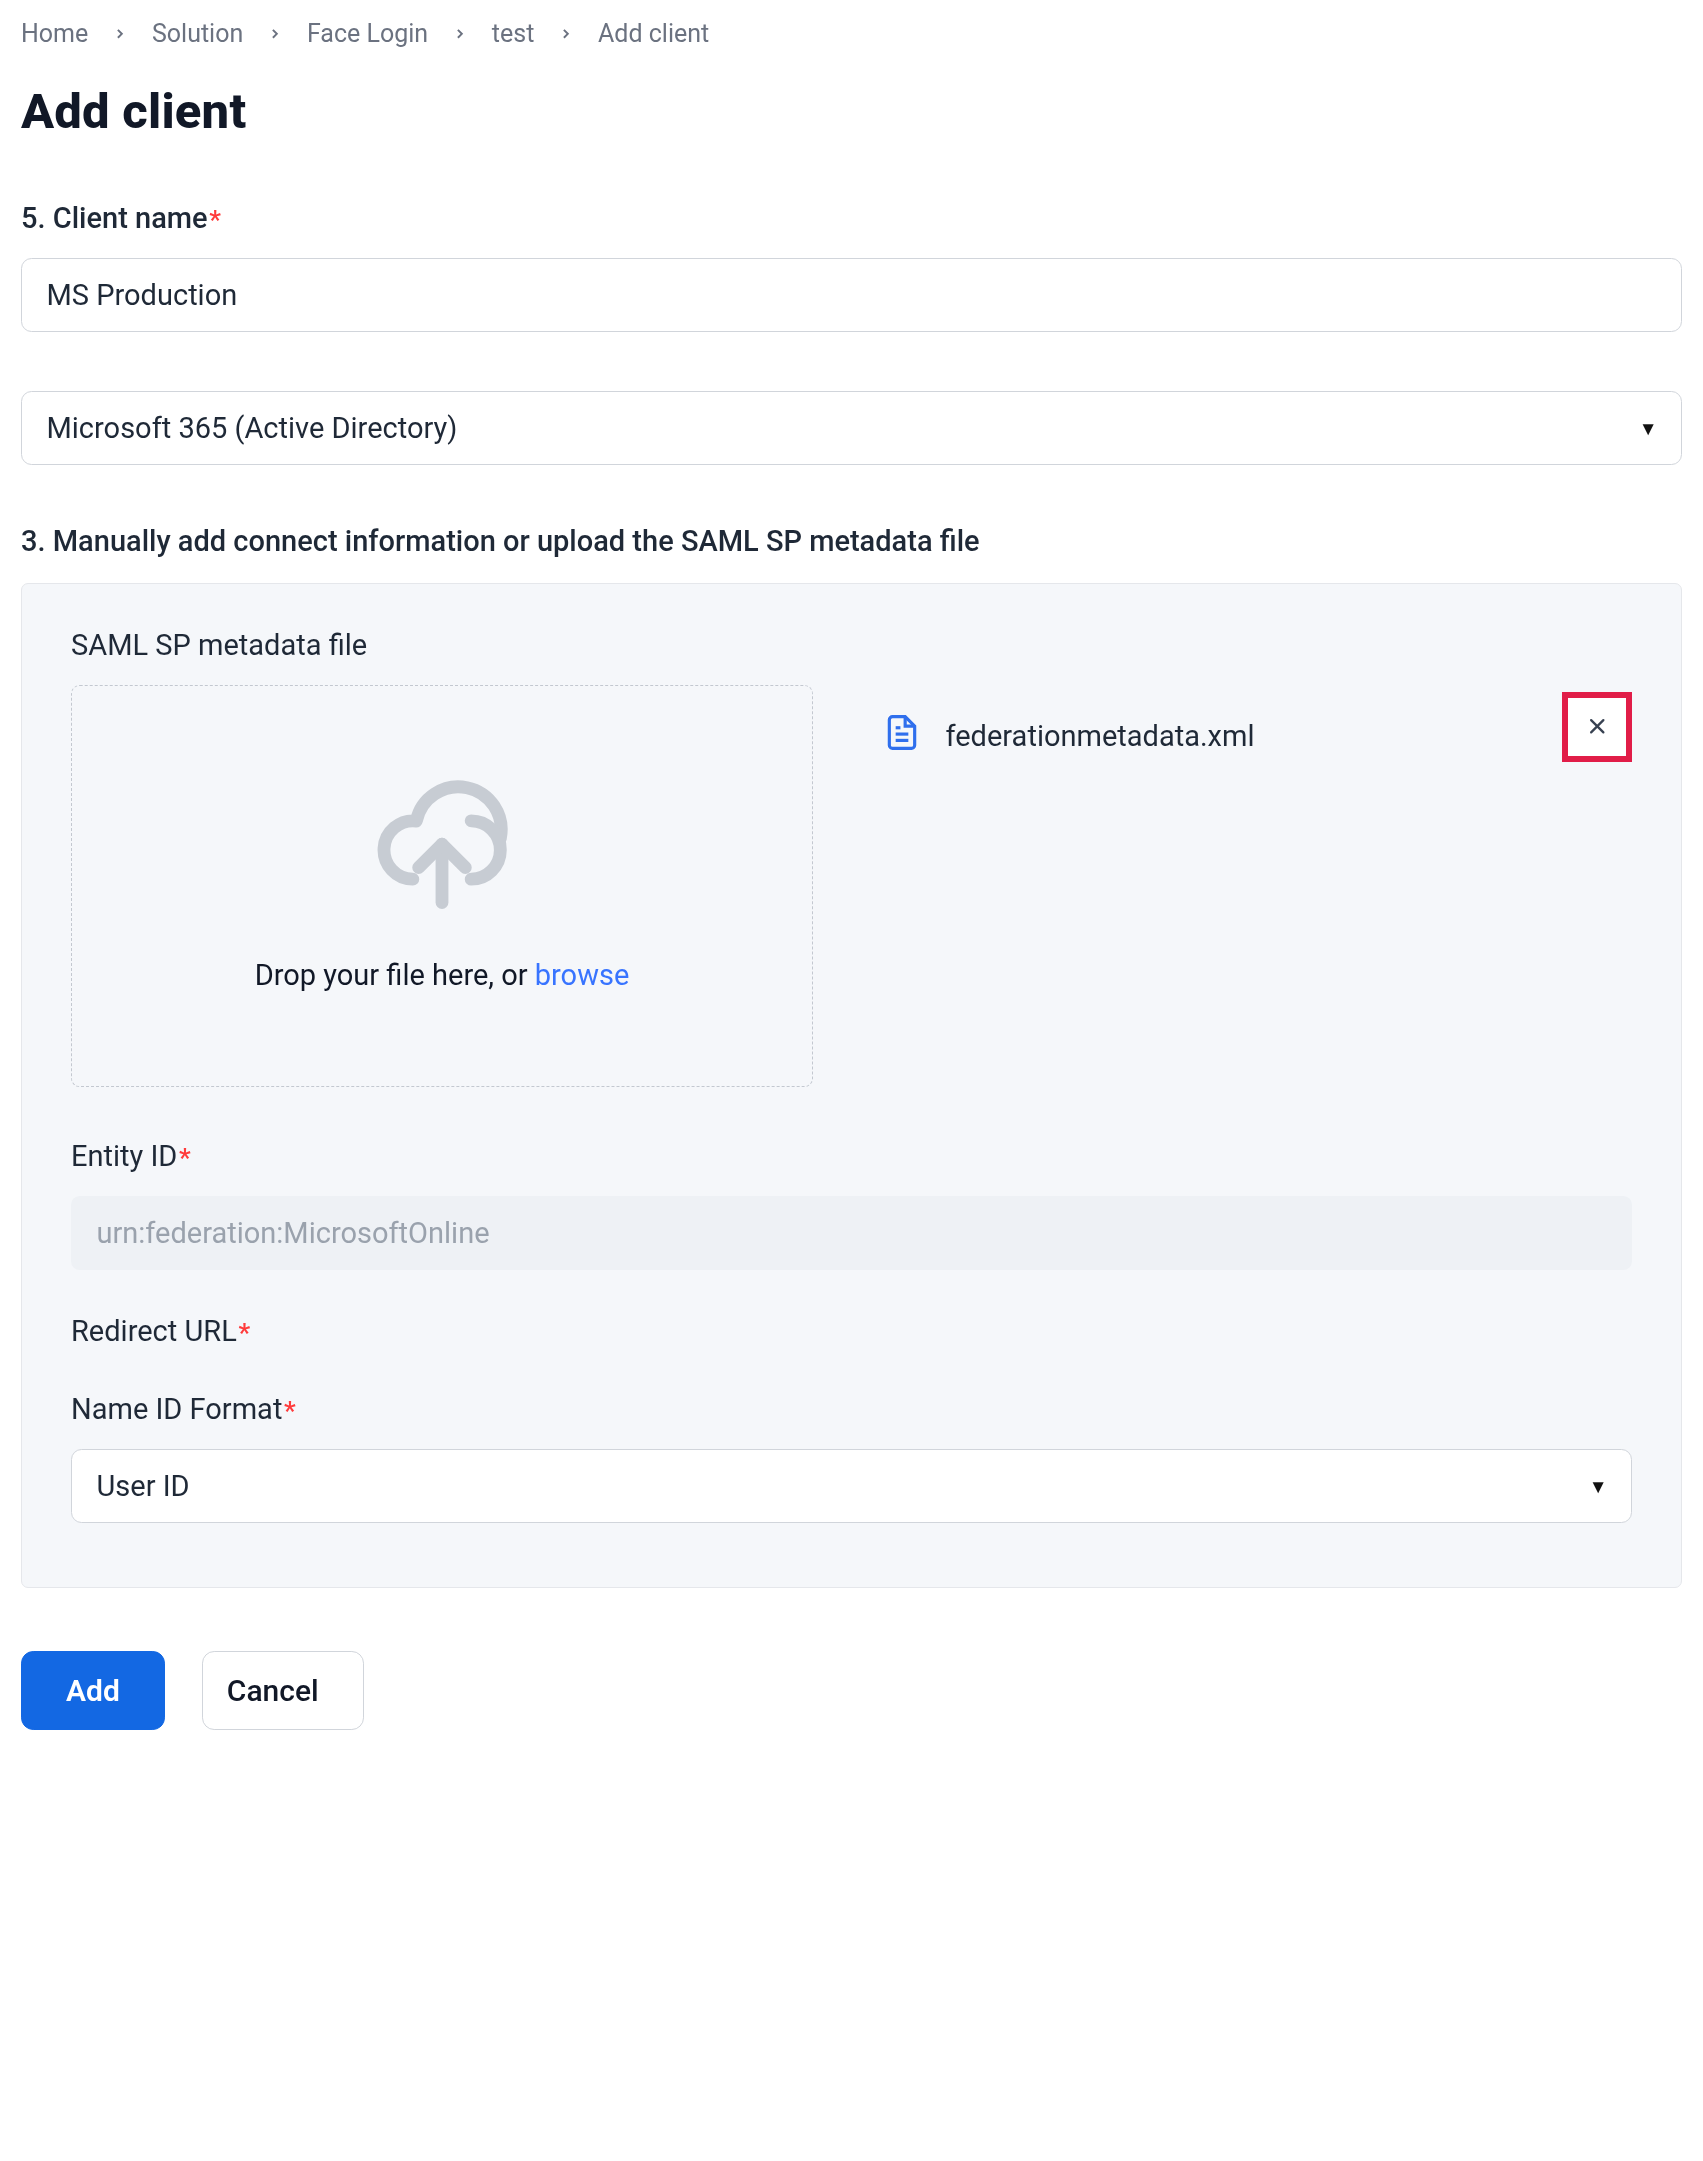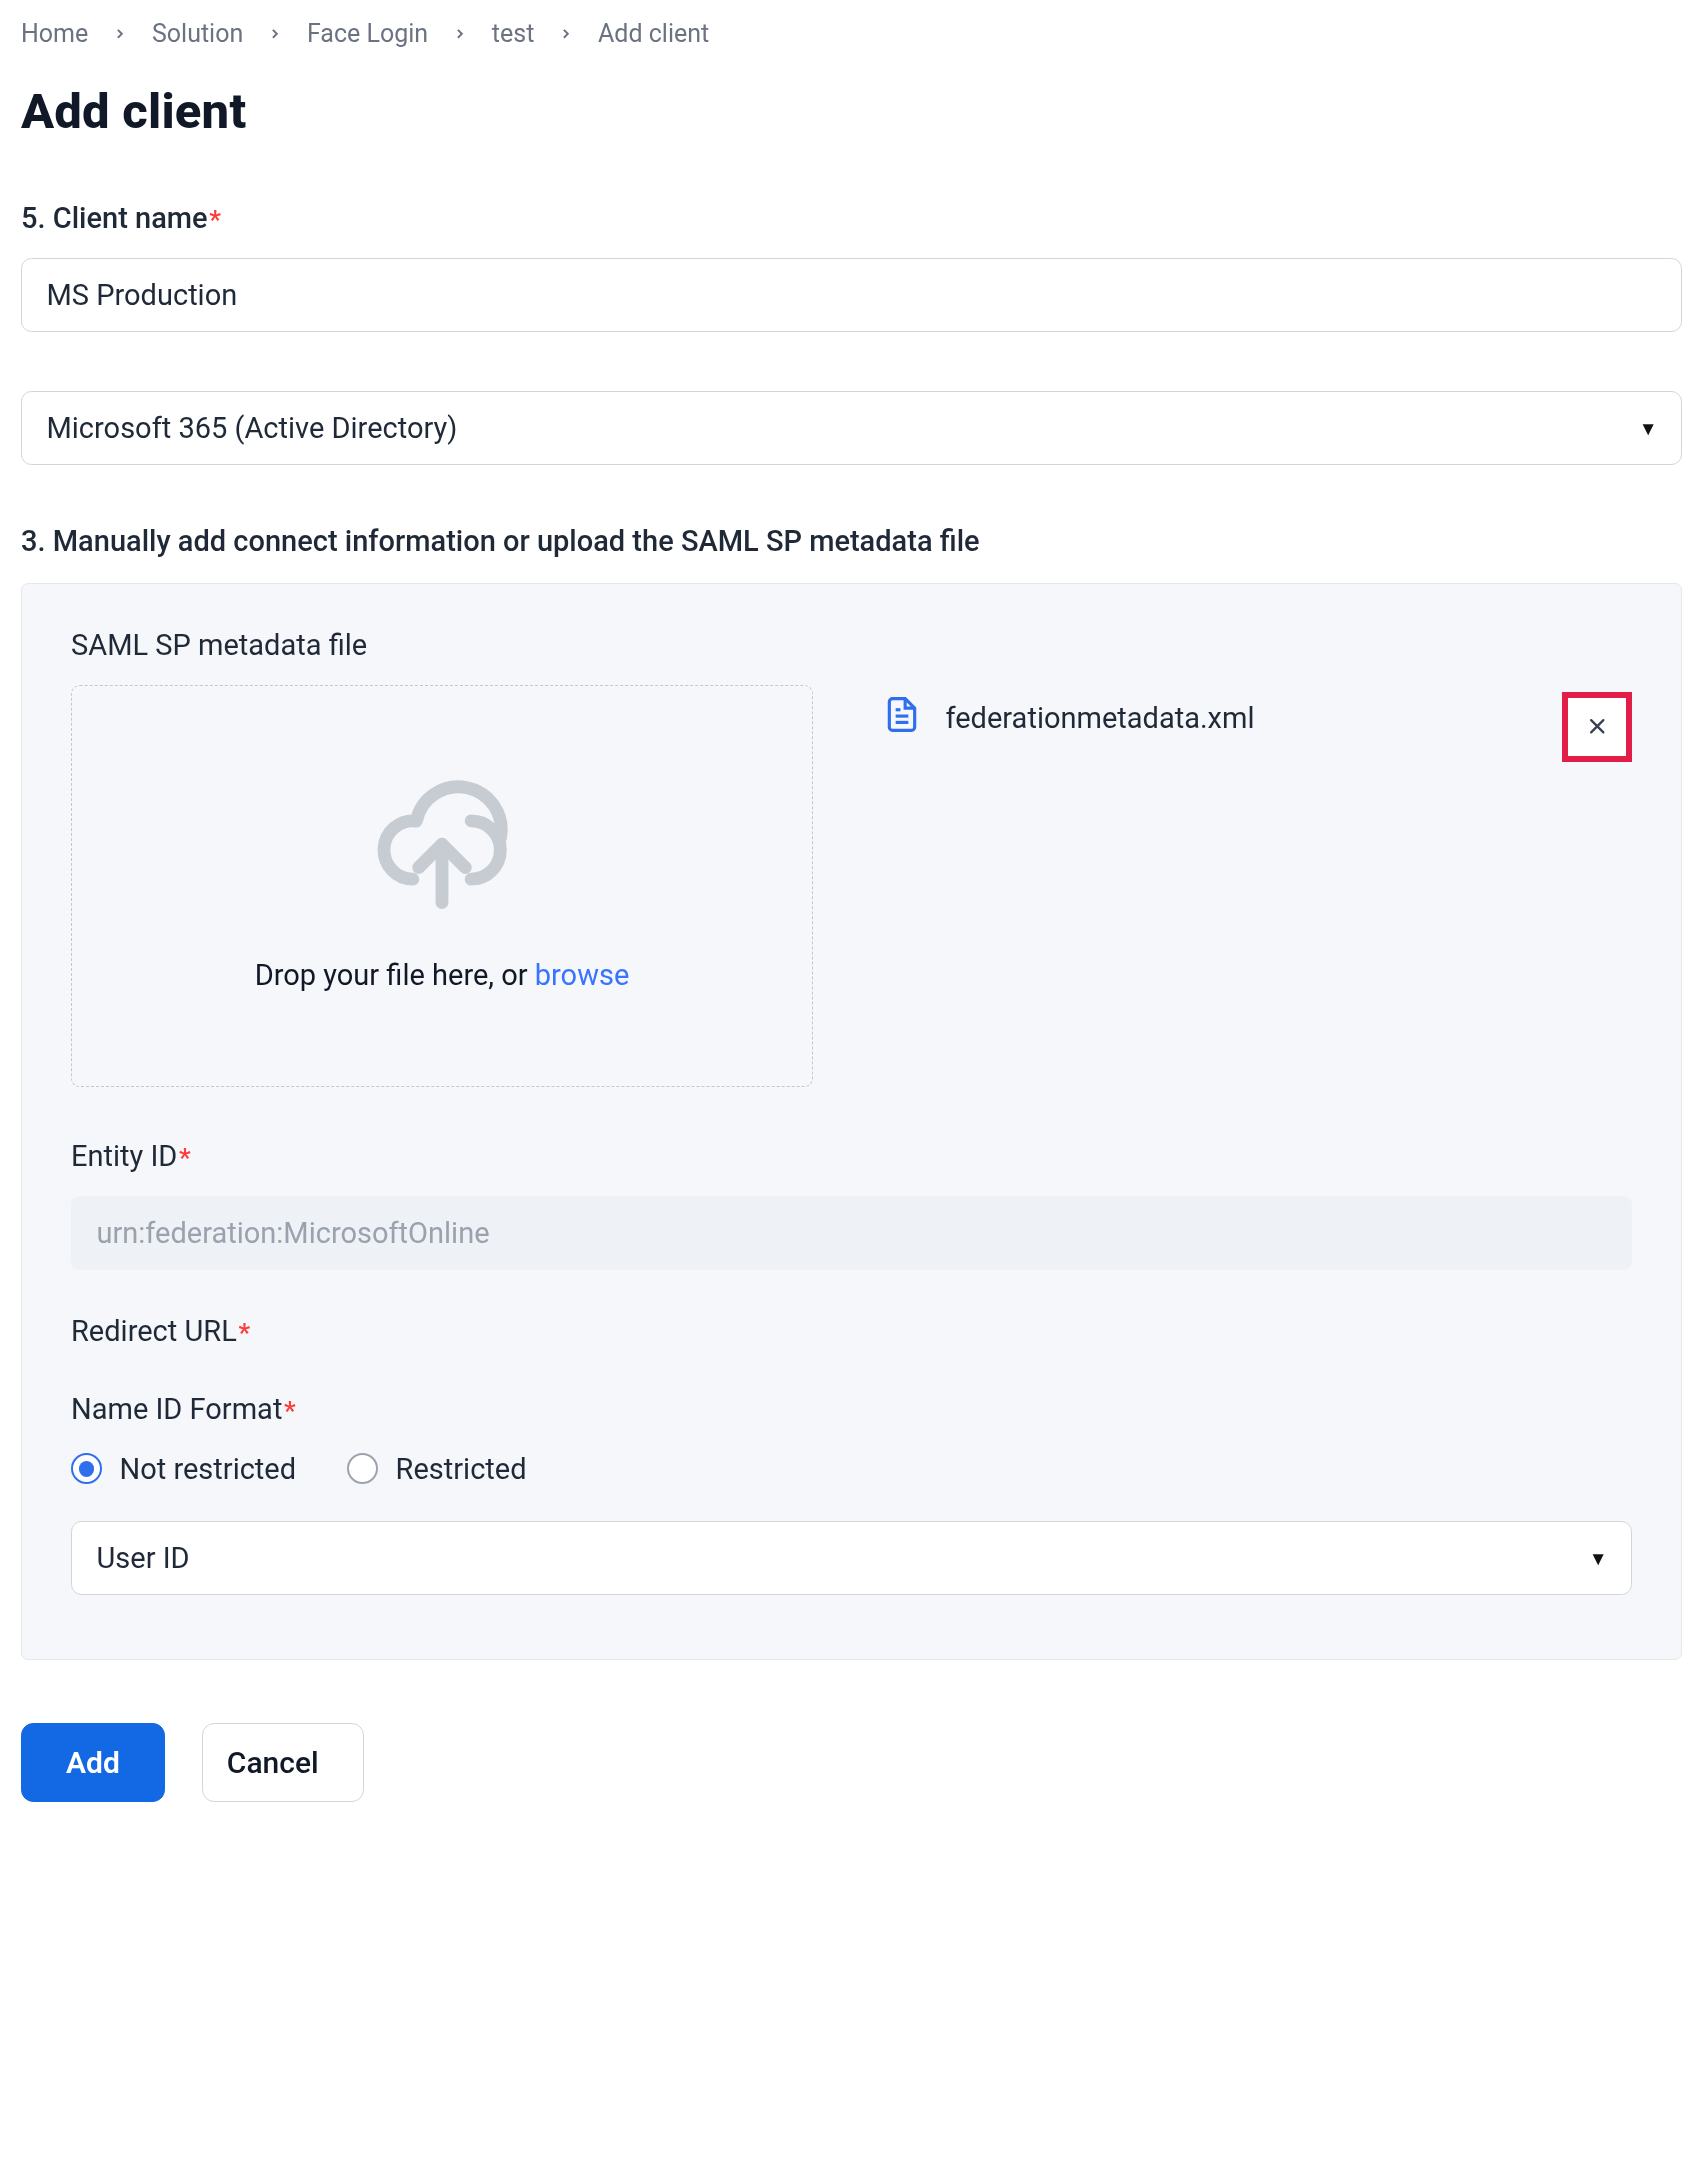--- a/index.html
+++ b/index.html
@@ -122,21 +122,21 @@
     gap:31px;
     background:transparent;
   }
   .dropzone .cloud{color:#c7ccd3;}
   .dropzone .dz-text{font-size:29px;color:#111827;}
   .dropzone .dz-text .browse{color:var(--link);}
 
   .file-chip{
     flex:1;
     display:flex;
-    align-items:flex-start;
+    align-items:flex-end;
     justify-content:space-between;
     padding-top:7px;
   }
   .file-left{
     display:flex;
     align-items:center;
     gap:24.5px;
   }
   .file-left .doc-icon{color:#2f6fed;}
   .file-name{font-size:29px;color:#1f2937;}
@@ -301,32 +301,20 @@
       <div class="sub-label">
         <span>Redirect URL</span><span class="req">*</span>
       </div>
     </div>
 
     <div class="field-block" style="margin-bottom:8.7px">
       <div class="sub-label">
         <span>Name ID Format</span><span class="req">*</span>
       </div>
 
-      <div class="radio-row">
-        <div class="radio-item selected">
-          <span class="radio-outer">
-              <span class="radio-inner"></span>
-            </span>
-          <span class="radio-label">Not restricted</span>
-        </div>
-        <div class="radio-item">
-          <span class="radio-outer"></span>
-          <span class="radio-label">Restricted</span>
-        </div>
-      </div>
 
       <div class="select-wrap">
         <div class="select-input" style="background:#fff">User ID</div>
         <span class="select-caret">▼</span>
       </div>
     </div>
   </div>
 </div>
 
 <div class="footer-buttons">

